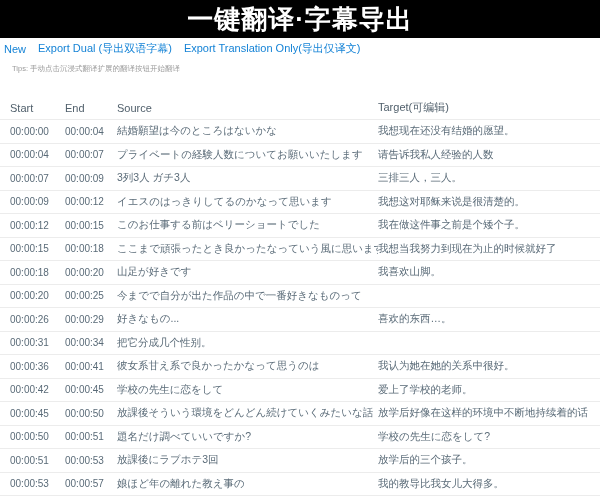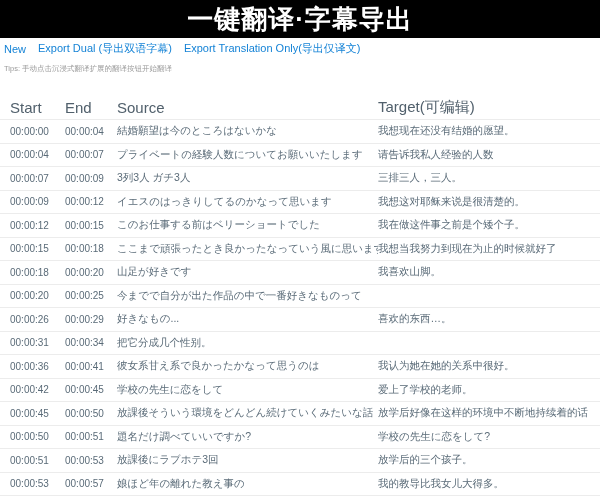--- a/index.html
+++ b/index.html
@@ -31,21 +31,21 @@
   .menu .menu-item {
     color: #1583d6;
     font-size: 11px;
     margin-right: 12px;
     cursor: pointer;
     white-space: nowrap;
   }
   
   .tips {
     margin-top: 9px;
-    padding-left: 4px;
+    padding-left: 12px;
     font-size: 7.5px;
     color: #9b9b9b;
     height: 10px;
     white-space: nowrap;
   }
   
   .subtitle-table { margin-top: 22px; width: 100%; }
   .trow {
     display: flex;
     align-items: center;
@@ -54,21 +54,21 @@
     border-bottom: 1px solid #ececec;
     padding-left: 10px;
     color: #5a6b78;
   }
   .trow.thead { height: 24px; }
   .cell { overflow: hidden; white-space: nowrap; }
   .col-start  { width: 55px;  font-size: 10px; }
   .col-end    { width: 52px;  font-size: 10px; }
   .col-source { width: 261px; font-size: 10.5px; }
   .col-target { flex: 1;      font-size: 10.5px; }
-  .thead .cell { font-size: 15px; color: #51606c; }
+  .thead .cell { font-size: 11px; color: #51606c; }
   .col-target[data-interactable="true"] { cursor: text; }
 </style>
 </head>
 <body>
 
 <div class="banner" data-interactable="false">
   <div class="title" data-interactable="false">一键翻译·字幕导出</div>
 </div>
 
 <div class="menu" data-interactable="false">

